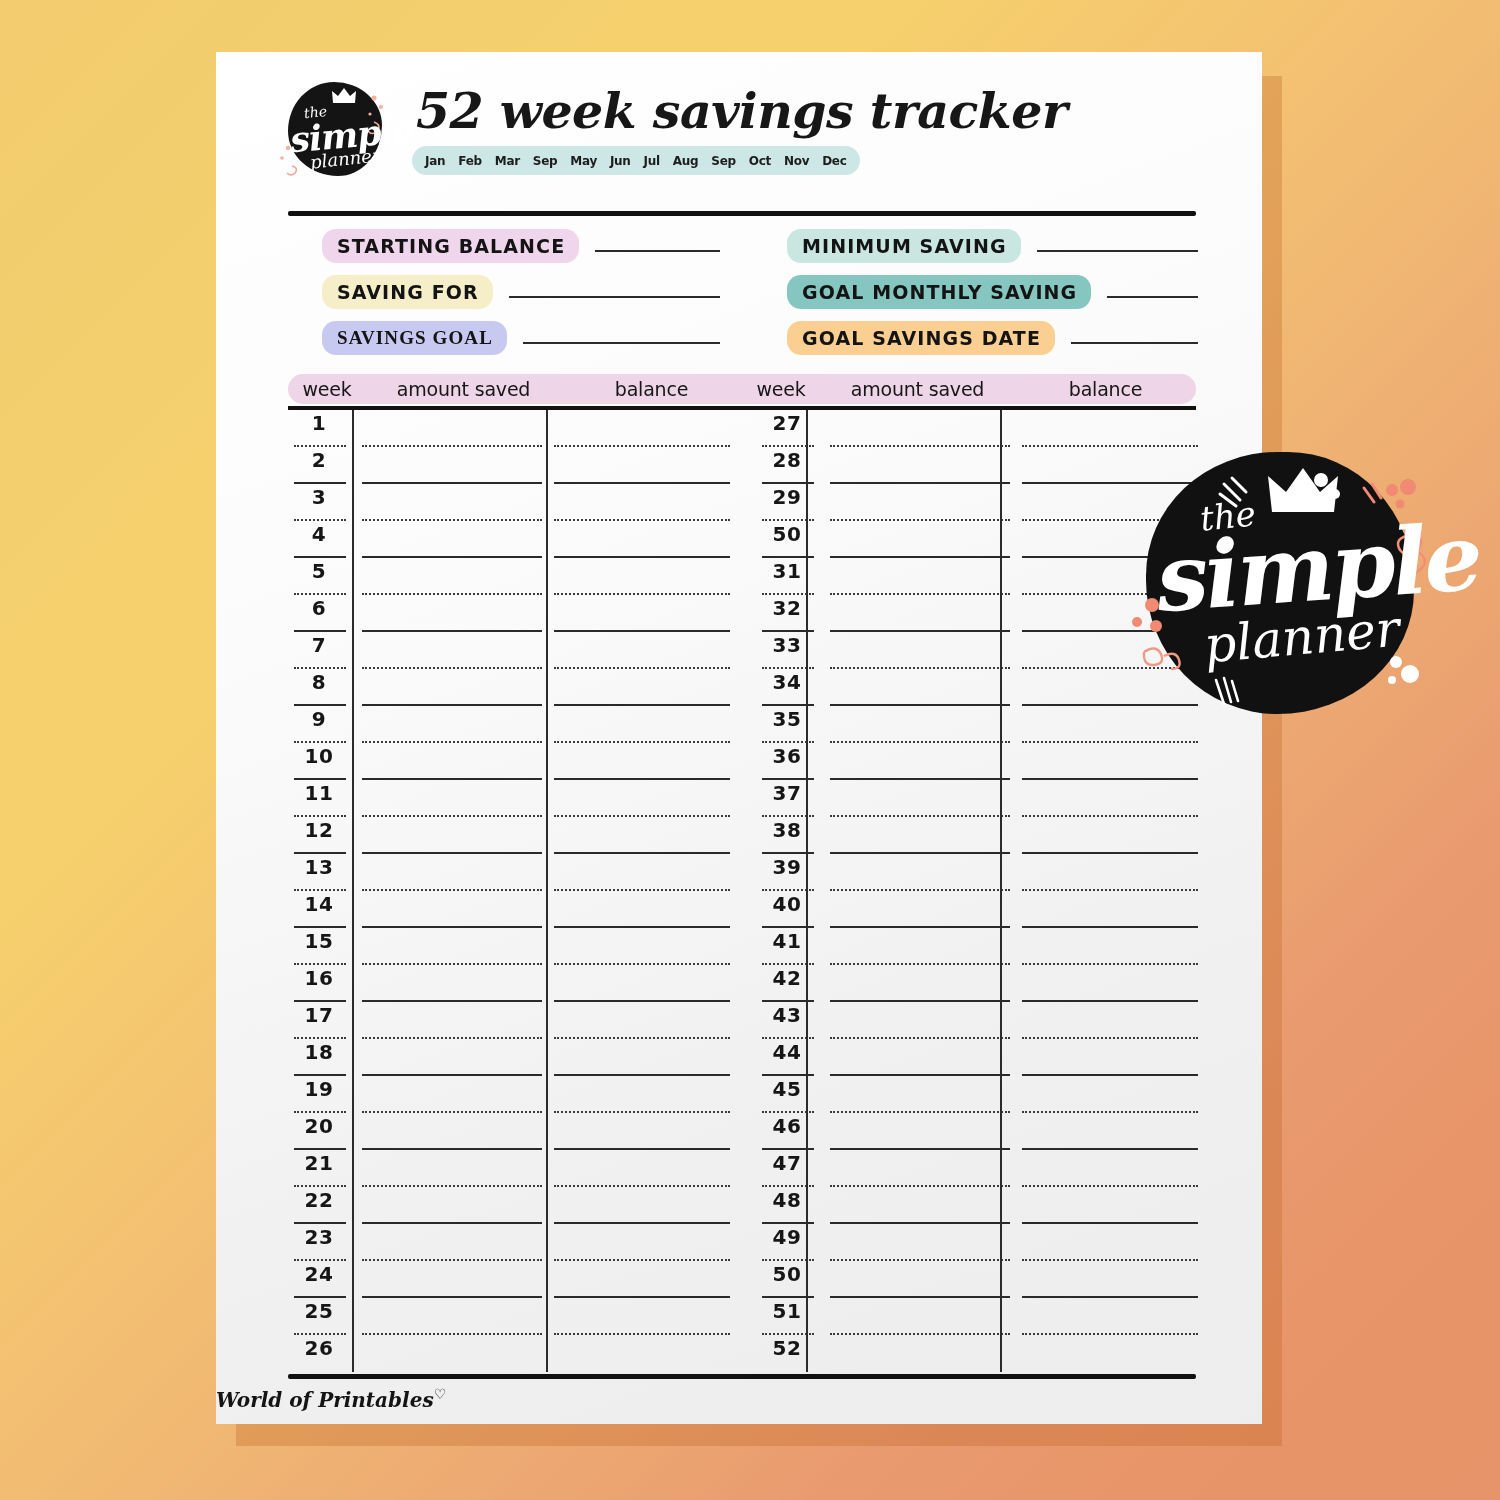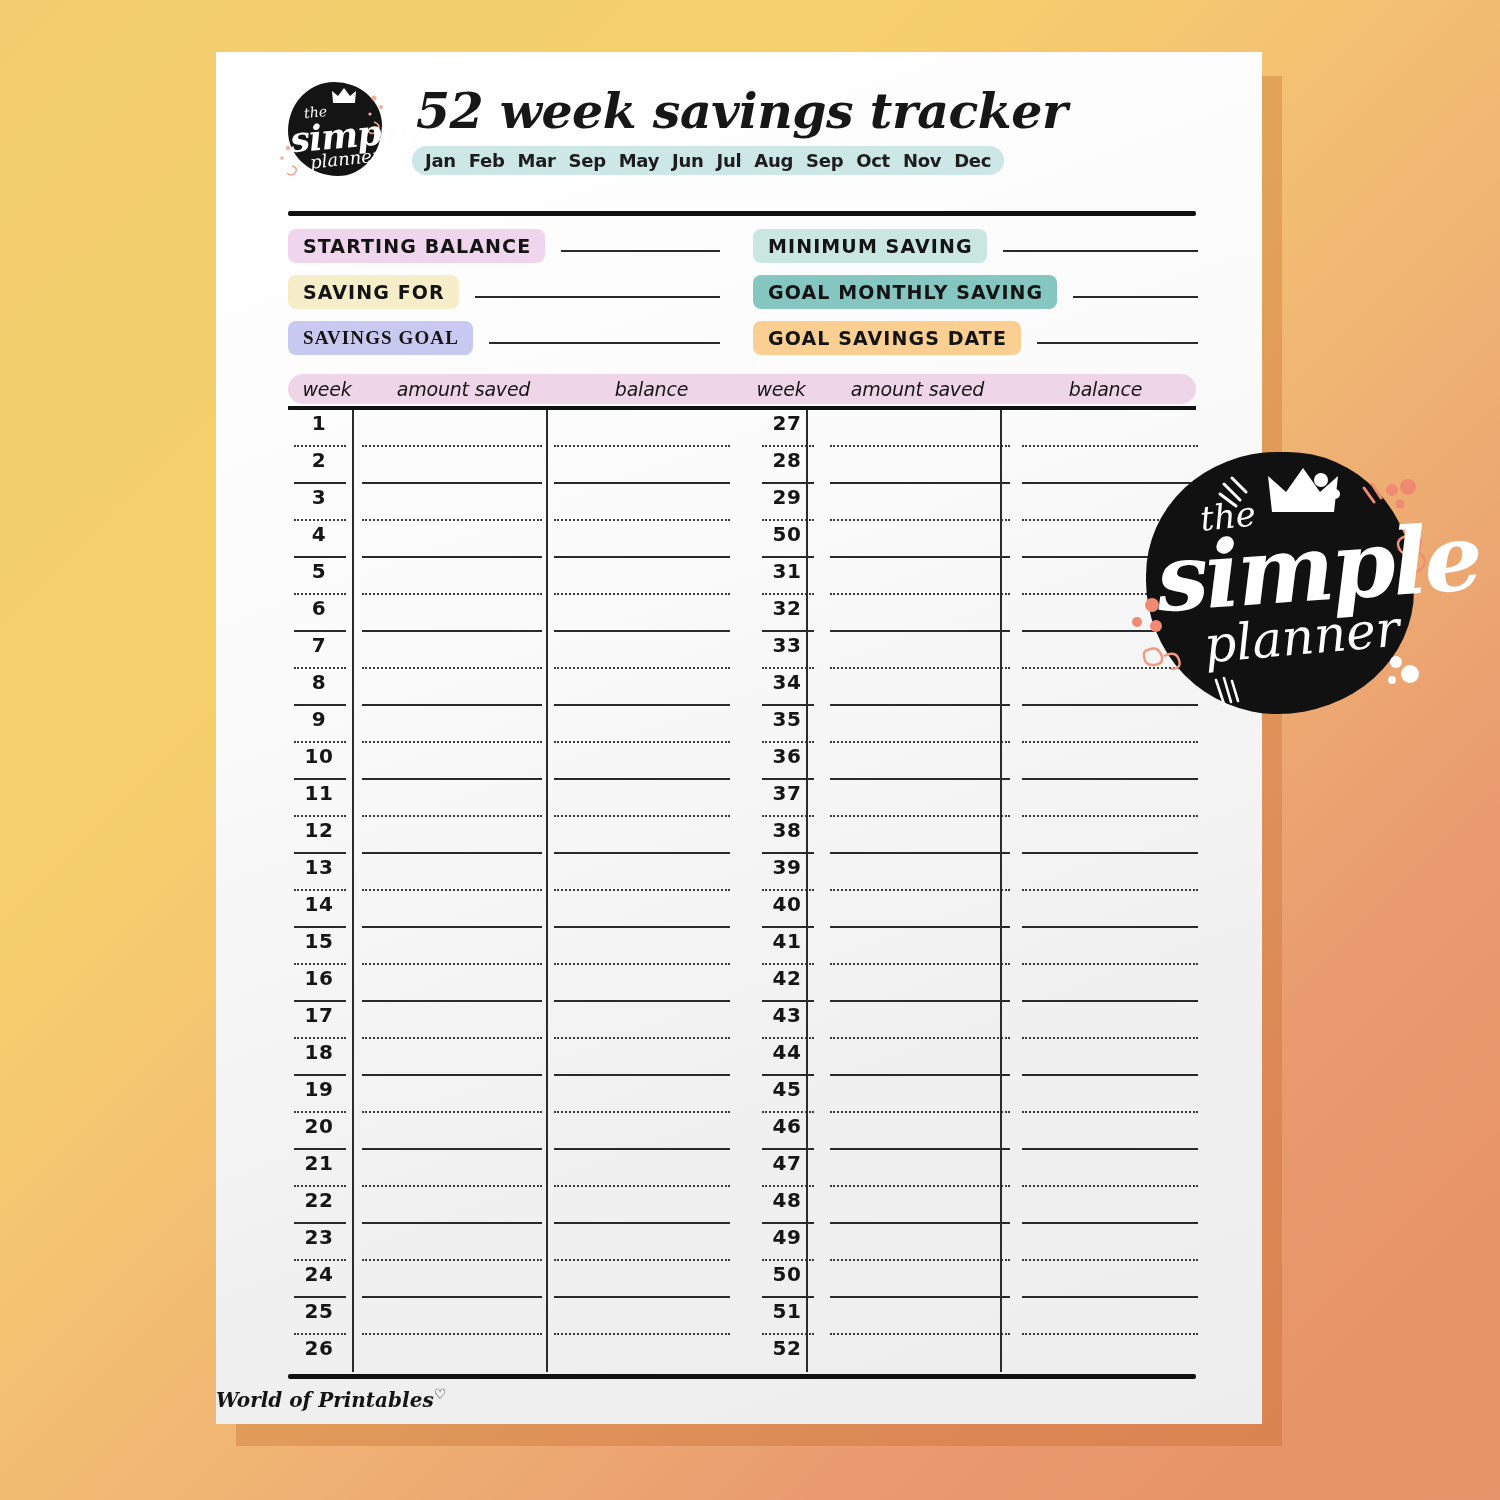--- a/index.html
+++ b/index.html
@@ -120,21 +120,21 @@
     height: 29px;
     background: #cde6e6;
     border-radius: 15px;
     padding: 0 13px;
     display: flex;
     align-items: center;
     gap: 13px;
   }
   .month {
     font-family: "DejaVu Sans", sans-serif;
-    font-size: 18px;
+    font-size: 12px;
     color: #1d1d1d;
     font-weight: 600;
     letter-spacing: -0.3px;
   }
 
   
   .rule-top {
     position: absolute;
     left: 72px;
     top: 159px;
@@ -154,31 +154,32 @@
   }
   .field-row { position: absolute; height: 40px; display: flex; align-items: center; }
   .fr-left  { left: 72px;  width: 432px; }
   .fr-right { left: 537px; width: 445px; }
   .fr-1 { top: 0px;  }
   .fr-2 { top: 46px; }
   .fr-3 { top: 92px; }
 
   .pill {
     height: 34px;
-    border-radius: 8px;
+    border-radius: 14px;
     padding: 0 14px 0 15px;
     display: flex;
     align-items: center;
     font-family: "DejaVu Sans", sans-serif;
     font-weight: bold;
     font-size: 19px;
     letter-spacing: 1.1px;
     color: #141414;
     white-space: nowrap;
     flex: 0 0 auto;
+    margin-left: 34px;
   }
   .field-line {
     flex: 1 1 auto;
     height: 2px;
     background: #2b2b2b;
     margin-left: 16px;
     margin-top: 9px;
   }
 
   
@@ -192,21 +193,20 @@
     border-radius: 15px;
   }
   .thead-labels {
     position: absolute;
     left: 72px;
     top: 322px;
     width: 908px;
     height: 30px;
     display: flex;
     align-items: center;
-    font-style: italic;
   }
   .th {
     font-family: "DejaVu Sans", sans-serif;
     font-size: 19px;
     color: #171717;
     text-align: center;
     letter-spacing: -0.2px;
   }
   .th-week { width: 78px; }
   .th-amt  { width: 195px; }

